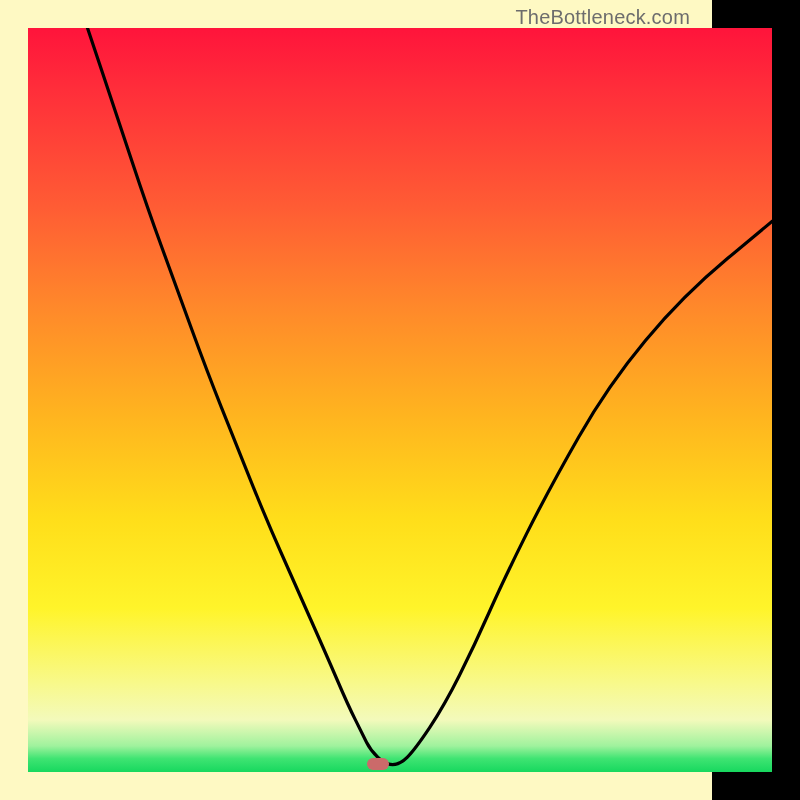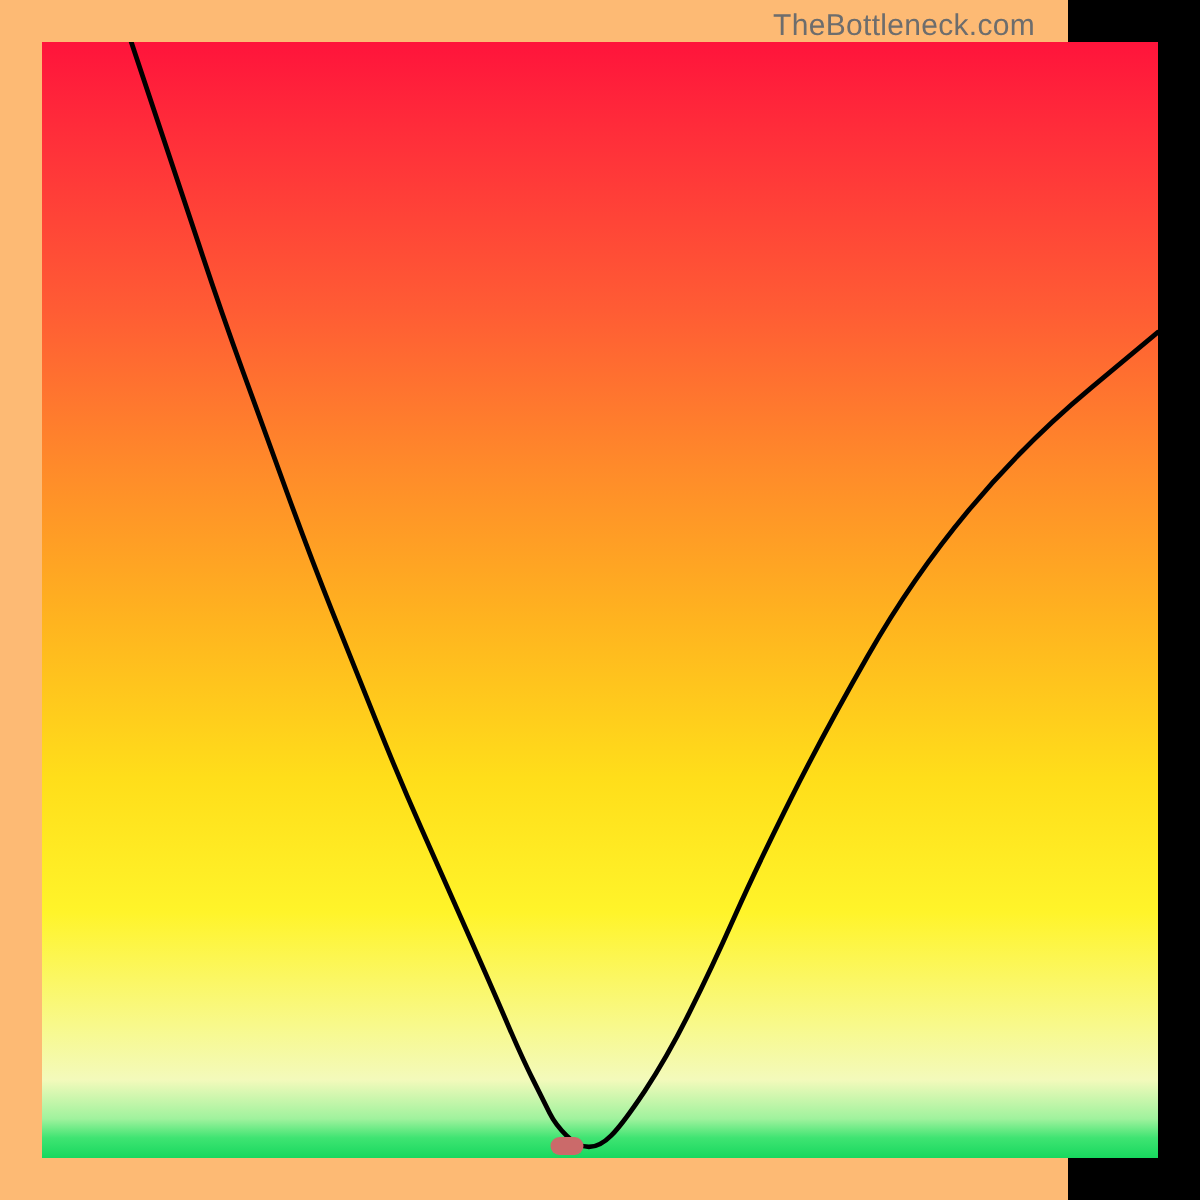--- a/index.html
+++ b/index.html
@@ -8,21 +8,21 @@
     width: 800px;
     height: 800px;
     overflow: hidden;
     background: #000;
     font-family: Arial, Helvetica, sans-serif;
   }
   .frame {
     position: relative;
     width: 712px;
     height: 800px;
-    background: #fdba74;
+    background: #fef9c3;
   }
   .plot-bg {
     position: absolute;
     left: 28px;
     top: 28px;
     width: 744px;
     height: 744px;
     
     background: linear-gradient(
       to bottom,

